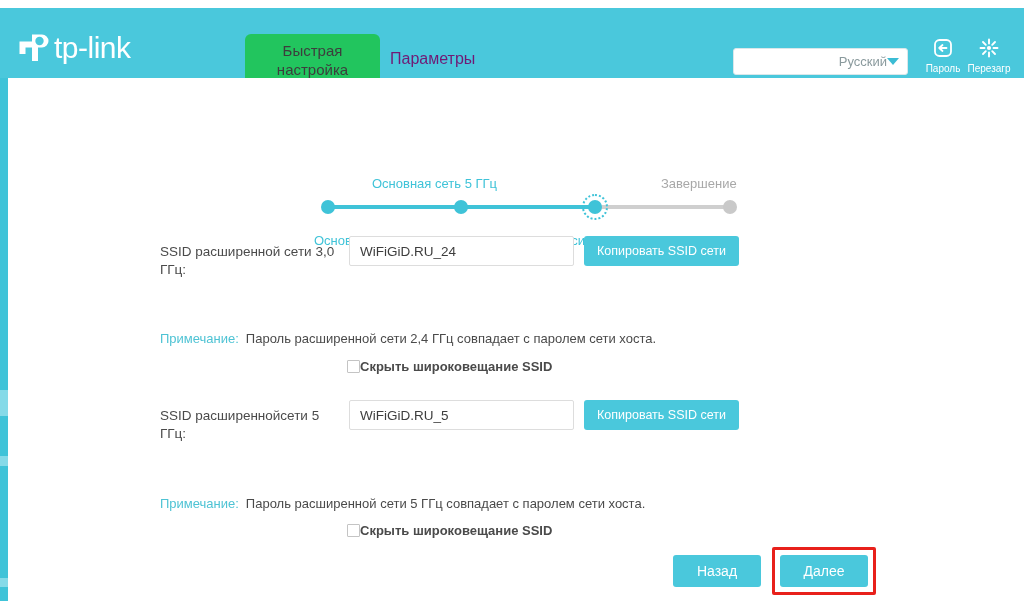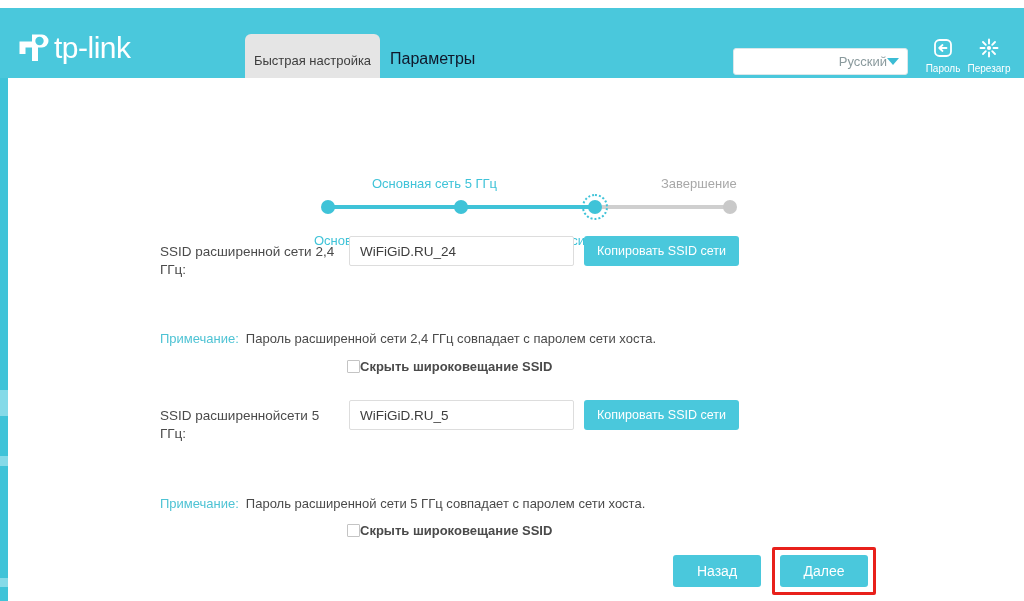--- a/index.html
+++ b/index.html
@@ -53,37 +53,37 @@
     font-weight: 400;
   }
 
   
   .tab-active {
     position: absolute;
     left: 245px;
     top: 26px;
     width: 135px;
     height: 52px;
-    background: #e5e5e5;
+    background: #22c55e;
     border-radius: 6px 6px 0 0;
     display: flex;
     align-items: center;
     justify-content: center;
     text-align: center;
     color: #3d3d3d;
-    font-size: 13px;
+    font-size: 15px;
     line-height: 19px;
     box-sizing: border-box;
     padding: 0 6px;
   }
   .tab-inactive {
     position: absolute;
     left: 390px;
     top: 42px;
-    color: #0f172a;
+    color: #701a75;
     font-size: 16px;
     white-space: nowrap;
   }
 
   
   .lang-select {
     position: absolute;
     left: 733px;
     top: 40px;
     width: 175px;
@@ -385,21 +385,21 @@
       <div class="dot" style="left:133px;"></div>
       <div class="dot active" style="left:267px;"></div>
       <div class="dot pending" style="left:402px;"></div>
 
       <div class="step-label below" style="left:-7px;">Основная сеть 2,4 ГГц</div>
       <div class="step-label above" style="left:51px;">Основная сеть 5 ГГц</div>
       <div class="step-label below" style="left:211px;">Сети усилителя</div>
       <div class="step-label above muted" style="left:340px;">Завершение</div>
     </div>
 
-    <div class="field-label" style="left:152px; top:165px;">SSID расширенной сети 2,4 ГГц:</div>
+    <div class="field-label" style="left:152px; top:165px;">SSID расширенной сети 3,0 ГГц:</div>
 
     <input class="text-input" style="left: 341px; top: 158px;" type="text" value="WiFiGiD.RU_24">
 
     <button class="copy-btn" style="left:576px; top:158px;">Копировать SSID сети</button>
 
     <div class="cb-row" style="left:339px; top:281px;">
       <span class="cbox"></span>
       <span class="cb-text">Скрыть широковещание SSID</span>
     </div>
 

